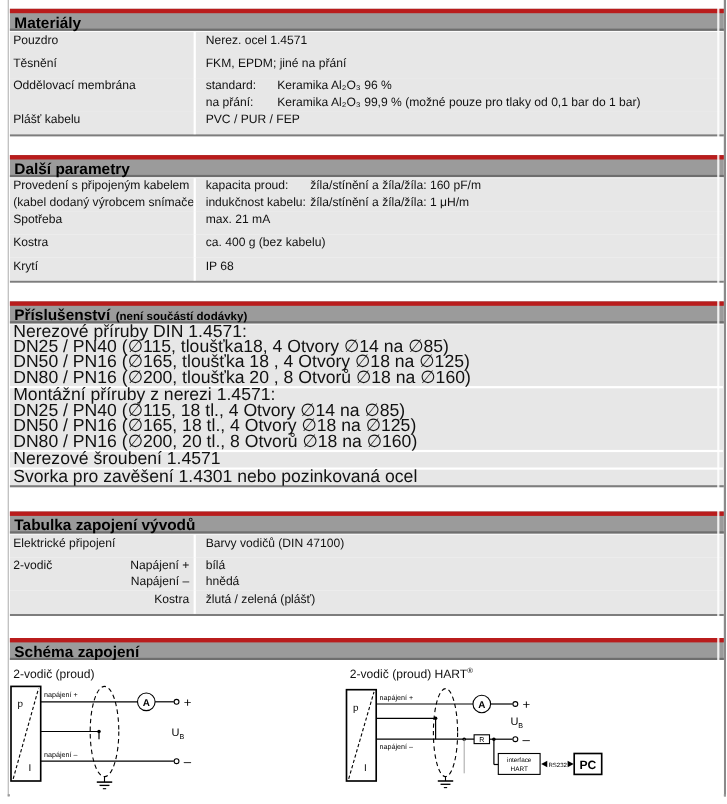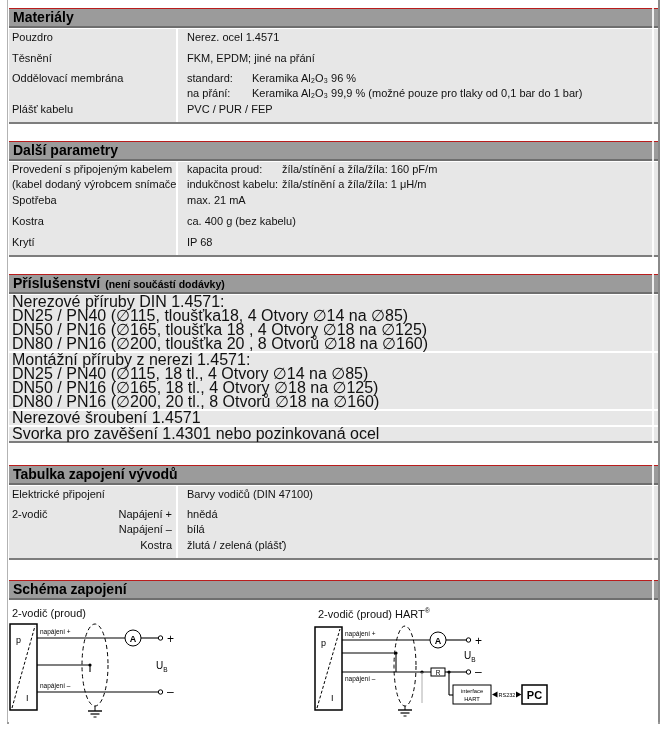--- a/index.html
+++ b/index.html
@@ -13,21 +13,21 @@
   }
   .page-border-left  { position:absolute; left:7px;  top:0; width:1px;  height:724px; background:#b3b3b3; }
   .page-border-right { position:absolute; left:658px;top:0; width:2px;  height:724px; background:#8a8a8a; }
   .page-border-bottom{ position:absolute; left:7px;  top:722px; width:653px; height:2px; background:#9a9a9a; }
   .grid-line-right   { position:absolute; left:652px; top:0; width:2px; height:722px; background:rgba(255,255,255,.85); z-index:5; }
 
   .content { position:absolute; left:9px; top:0; width:649px; }
 
   .sec-header {
     height:20px; background:#9b9b9b;
-    border-top:1px solid #b91c1c; border-bottom:2px solid #6e6e6e;
+    border-top:4px solid #b91c1c; border-bottom:2px solid #6e6e6e;
     font-size:14px; font-weight:bold; color:#000;
     line-height:17px; padding-left:4px; white-space:nowrap;
   }
   .sec-header .note { font-size:10.5px; font-weight:bold; margin-left:5px; }
 
   .gap8  { height:8px; }
   .gap17 { height:17px; }
   .gap22 { height:22px; }
   .gap20 { height:20px; }
 
@@ -191,22 +191,22 @@
       </div>
       <div class="row h2">
         <div class="lbl split">
           <span>2-vodič</span>
           <span class="keys">
             <div>Napájení +</div>
             <div>Napájení –</div>
           </span>
         </div>
         <div class="val">
+          <div>bílá</div>
           <div>hnědá</div>
-          <div>bílá</div>
         </div>
       </div>
       <div class="row h1">
         <div class="lbl ralign">Kostra</div>
         <div class="val">žlutá / zelená (plášť)</div>
       </div>
     </div>
   </div>
 
   <div class="gap20"></div>

